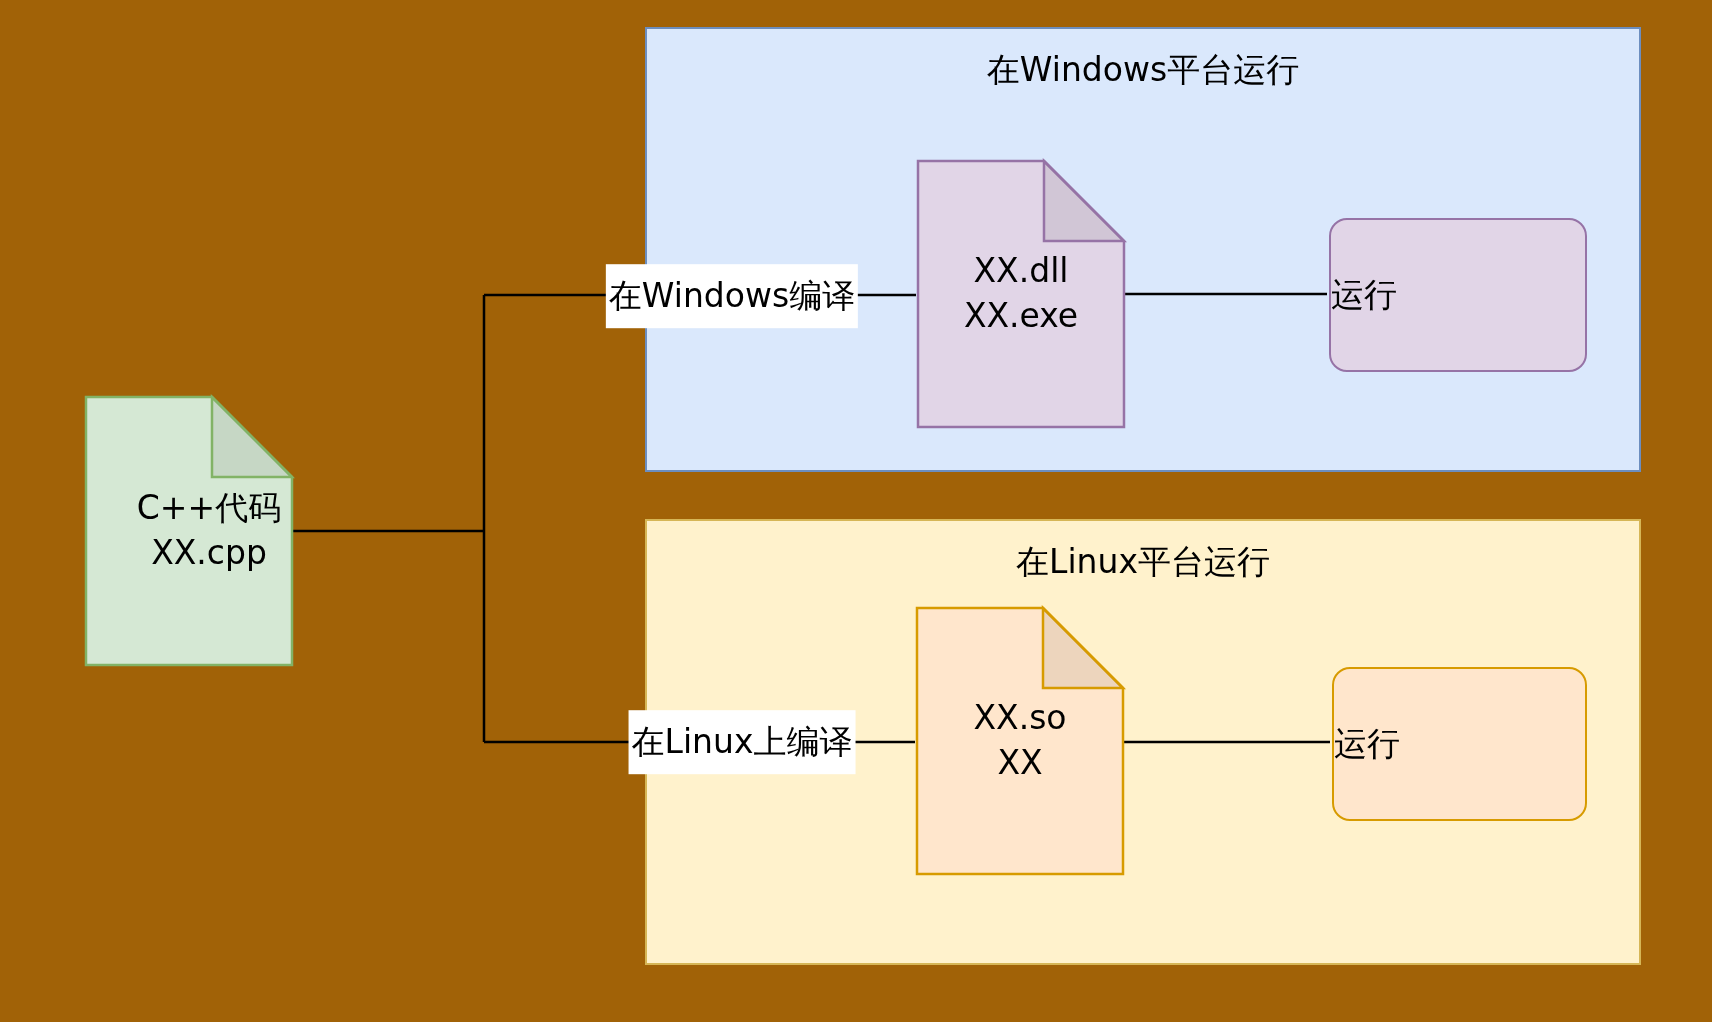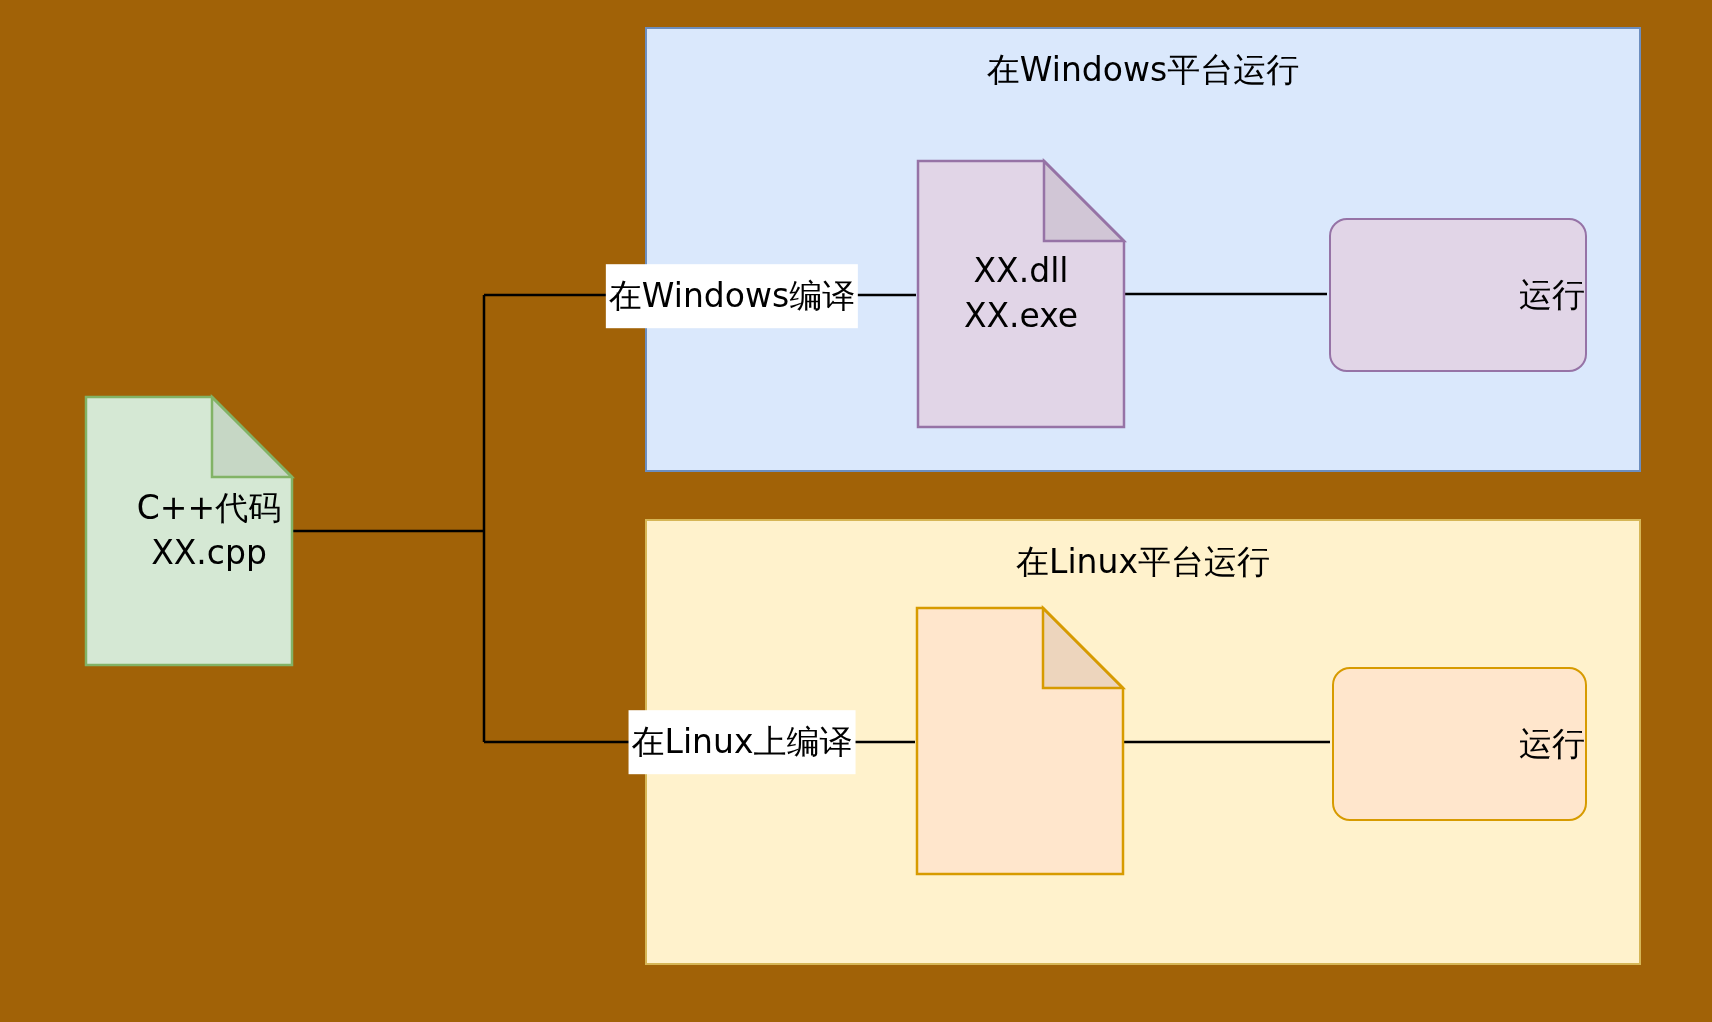--- a/index.html
+++ b/index.html
@@ -12,21 +12,21 @@
     position:absolute;top:21px;left:0;right:0;text-align:center;
     font-size:33px;line-height:1.2;color:#000;
   }
   svg.doc{position:absolute;overflow:visible;}
   .doc-label{
     position:absolute;display:flex;flex-direction:column;align-items:center;justify-content:center;
     text-align:center;font-size:33px;line-height:1.35;color:#000;
   }
   .run-box{
     position:absolute;border:2.5px solid;border-radius:18px;box-sizing:border-box;
-    display:flex;align-items:center;justify-content:flex-end;font-size:33px;color:#000;
+    display:flex;align-items:center;justify-content:flex-start;font-size:33px;color:#000;
   }
   .edge-label{
     position:absolute;transform:translate(-50%,-50%);background:#ffffff;
     font-size:33px;line-height:1.2;white-space:nowrap;padding:12px 3px;color:#000;
   }
   #connector-layer{position:absolute;left:0;top:0;pointer-events:none;}
   #connector-layer path{fill:none;stroke-width:2.5px;}
 </style>
 </head>
 <body>
@@ -72,20 +72,24 @@
   </svg>
   <div class="doc-label" style="left:918px;top:161px;width:206px;height:266px;">
     <span>XX.dll</span>
     <span>XX.exe</span>
   </div>
 
   <svg class="doc" style="left:917px;top:608px;" width="206" height="266" viewBox="0 0 206 266">
     <polygon points="0,0 126,0 206,80 206,266 0,266" stroke-width="2.5" style="fill: rgb(255, 230, 204); stroke: rgb(215, 155, 0);"></polygon>
     <polygon points="126,0 206,80 126,80" fill="rgba(0,0,0,0.07)" stroke-width="2.5" style="stroke: rgb(215, 155, 0);"></polygon>
   </svg>
+  <div class="doc-label" style="left:917px;top:608px;width:206px;height:266px;">
+    <span>XX.so</span>
+    <span>XX</span>
+  </div>
 
   <div class="run-box" style="left: 1329px; top: 218px; width: 258px; height: 154px; background-color: rgb(225, 213, 231); border-color: rgb(150, 115, 166);">
     <span>运行</span>
   </div>
   <div class="run-box" style="left: 1332px; top: 667px; width: 255px; height: 154px; background-color: rgb(255, 230, 204); border-color: rgb(215, 155, 0);">
     <span>运行</span>
   </div>
 
   <div class="edge-label" style="left:732px;top:296px;">在Windows编译</div>
   <div class="edge-label" style="left:742px;top:742px;">在Linux上编译</div>

